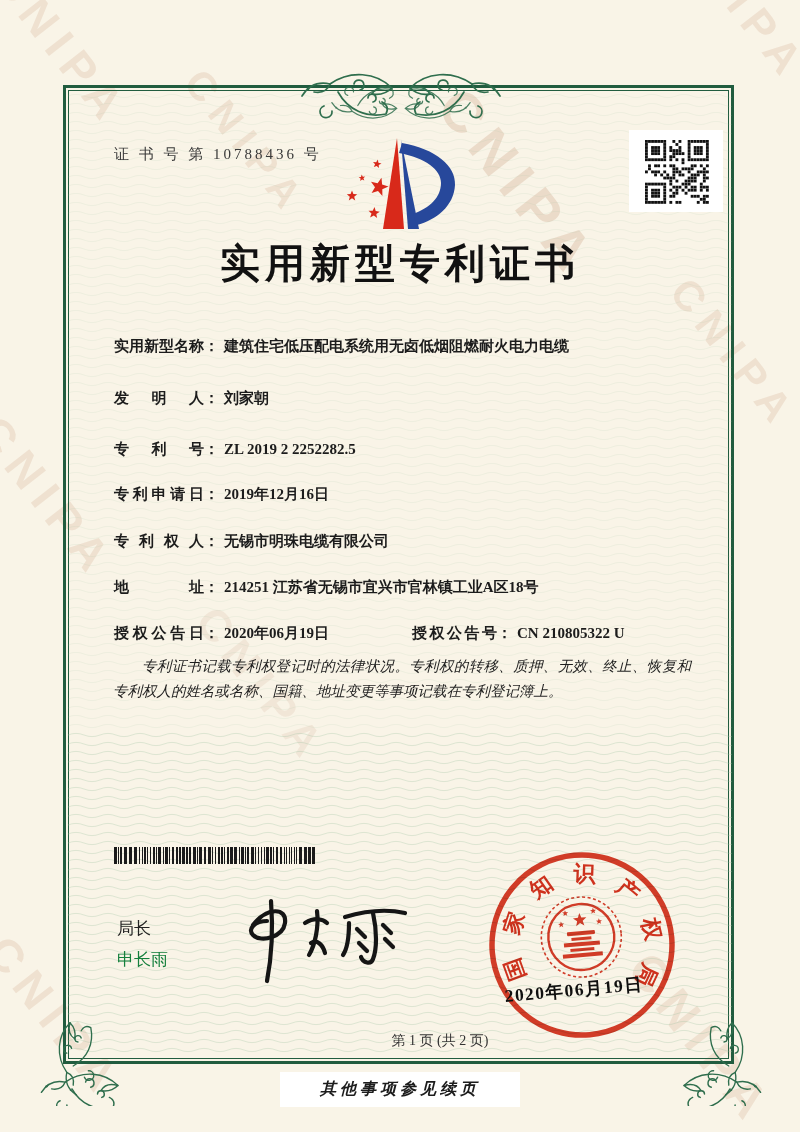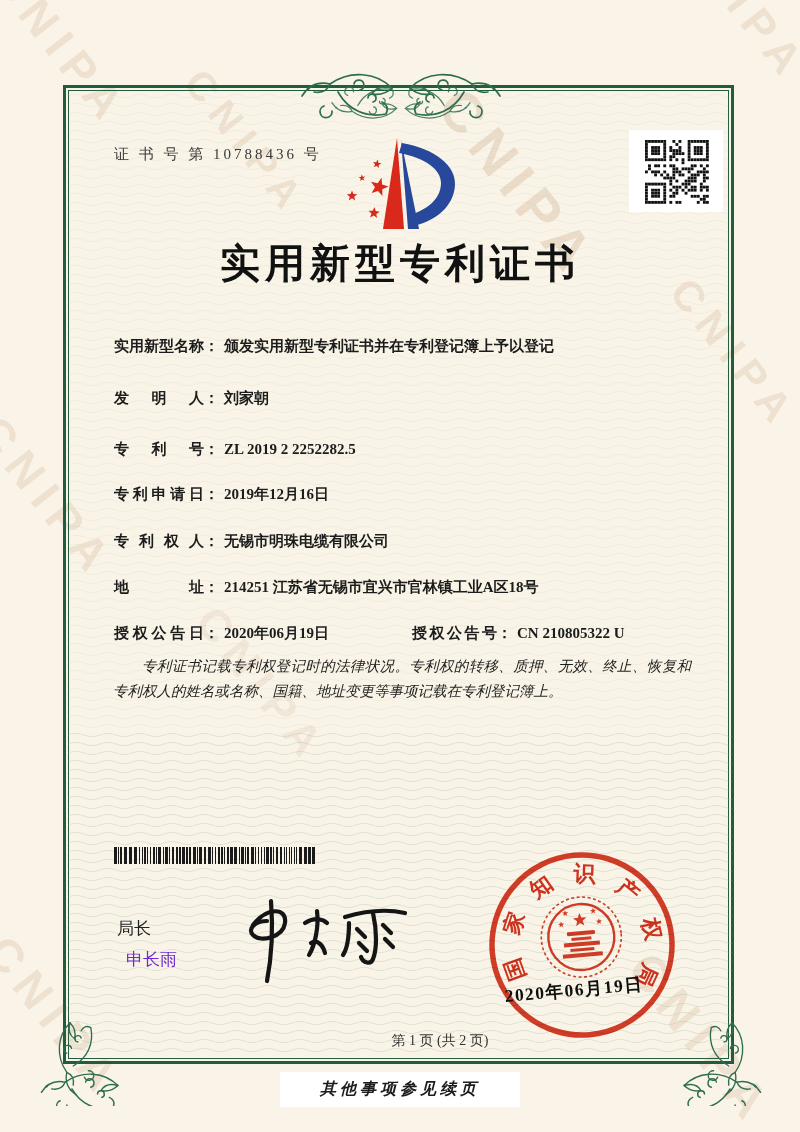--- a/index.html
+++ b/index.html
@@ -29,22 +29,22 @@
   .val{margin-left:5px;font-weight:600;}
   .grant{position:absolute;left:298px;top:0;}
   
   .body-text{position:absolute;left:113px;top:654px;width:578px;font-size:14.5px;
              line-height:25px;text-align:justify;font-style:italic;color:#1e1e1e;}
   .body-text p{margin:0 0 6px 0;text-indent:2em;}
   
   #barcode{position:absolute;left:114px;top:847px;}
   .sig-title{position:absolute;left:117px;top:917px;font-family:"Liberation Sans",sans-serif;
              font-size:17px;color:#222;text-align:right;}
-  .sig-name{position:absolute;left:126px;top:948px;font-family:Liberation Mono, monospace;
-            font-size:17px;color:#6d28d9;}
+  .sig-name{position:absolute;left:117px;top:948px;font-family:Liberation Mono, monospace;
+            font-size:17px;color:#15803d;}
   #signature{position:absolute;left:225px;top:893px;}
   #seal{position:absolute;left:484px;top:847px;transform:rotate(-5deg);mix-blend-mode:multiply;}
   .sealchar{font-size:22px;font-weight:bold;fill:#d43420;text-anchor:middle;
             font-family:"Liberation Serif","DejaVu Serif",serif;}
   .sealdate{font-size:17.5px;font-weight:bold;fill:#101010;text-anchor:middle;letter-spacing:1.5px;
             font-family:"Liberation Serif","DejaVu Serif",serif;}
   .page-num{position:absolute;left:0;top:1032px;width:100%;text-align:center;font-size:14px;color:#333;padding-left:40px;}
   .cont-box{position:absolute;left:50%;top:1072px;transform:translateX(-50%);background:#ffffff;
             padding:7px 40px;font-size:16px;font-style:italic;font-weight:bold;letter-spacing:4px;
             white-space:nowrap;}
@@ -447,21 +447,21 @@
         <rect x="33.52" y="60.95" width="2.85" height="2.85" fill="#111"></rect>
         <rect x="51.81" y="60.95" width="2.85" height="2.85" fill="#111"></rect>
         <rect x="57.90" y="60.95" width="2.85" height="2.85" fill="#111"></rect>
         <rect x="60.95" y="60.95" width="2.85" height="2.85" fill="#111"></rect>
       </svg>
   </div>
 
   <div class="title">实用新型专利证书</div>
 
   <div class="row" style="top:337px">
-    <span class="lbl">实用新型名称</span><span class="colon">：</span><span class="val">颁发实用新型专利证书并在专利登记簿上予以登记</span>
+    <span class="lbl">实用新型名称</span><span class="colon">：</span><span class="val">建筑住宅低压配电系统用无卤低烟阻燃耐火电力电缆</span>
   </div>
   <div class="row" style="top:389px">
     <span class="lbl">发明人</span><span class="colon">：</span><span class="val">刘家朝</span>
   </div>
   <div class="row" style="top:440px">
     <span class="lbl">专利号</span><span class="colon">：</span><span class="val">ZL 2019 2 2252282.5</span>
   </div>
   <div class="row" style="top:485px">
     <span class="lbl">专利申请日</span><span class="colon">：</span><span class="val">2019年12月16日</span>
   </div>

